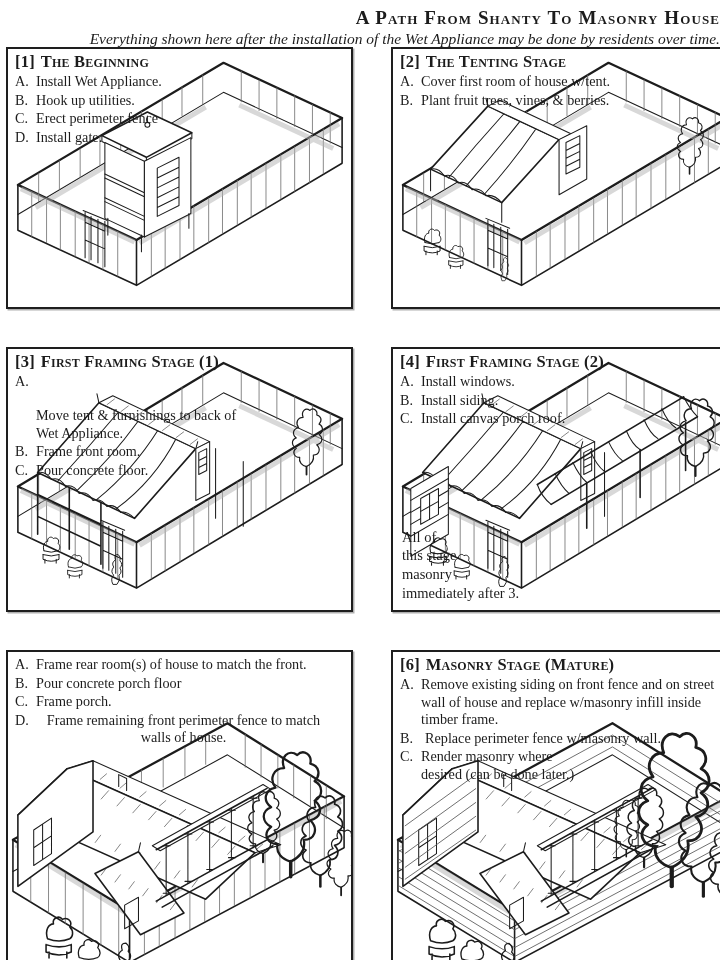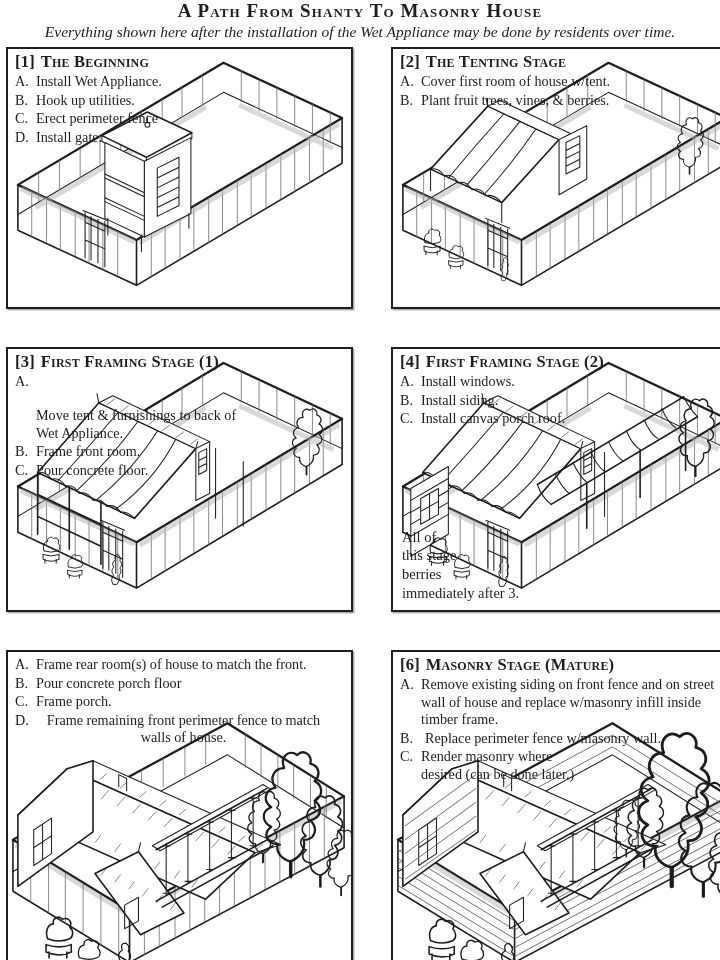--- a/index.html
+++ b/index.html
@@ -1,18 +1,18 @@
 <!DOCTYPE html>
 <html><head>
 <meta charset="utf-8">
 <style>
   html,body{margin:0;padding:0;}
   body{width:720px;height:960px;background:#ffffff;position:relative;
        font-family:"Liberation Serif", serif;color:#1c1c1c;overflow:hidden;}
-  .masthead{position:absolute;top:0;left:0;right:0;text-align:center;}
+  .masthead{position:absolute;top:0;left:0;right:0;text-align:right;padding-top:7px;}
   .page-title{font-size:19px;font-weight:700;font-variant:small-caps;letter-spacing:1.1px;}
   .page-subtitle{font-size:15.5px;font-style:italic;margin-top:1px;}
   .grid{position:absolute;left:6px;top:47px;width:708px;
         display:grid;grid-template-columns:347px 347px;grid-template-rows:262px 265px 352px;
         column-gap:12px;row-gap:9px;gap:38px;}
   .panel{position:relative;border:2px solid #1e1e1e;background:#fff;overflow:hidden;
          box-shadow:1.5px 1.5px 0 rgba(110,110,110,.55);}
   .panel svg{position:absolute;inset:0;width:100%;height:100%;}
   .caption{position:absolute;top:3px;left:7px;right:4px;z-index:2;}
   .hdr{font-size:16.5px;font-weight:700;letter-spacing:.2px;}
@@ -231,21 +231,21 @@
           <span class="tx">Install siding.</span>
         </div>
       <div class="step">
           <span class="lt">C.</span>
           <span class="tx w155">Install canvas porch roof.</span>
         </div>
     </div>
     <div class="note">
       <div>All of</div>
       <div>this stage</div>
-      <div>berries</div>
+      <div>masonry</div>
       <div>immediately after 3.</div>
     </div>
   </div>
 
   <div class="panel">
     <svg viewBox="0 0 347 352" preserveAspectRatio="none">
       <use href="#lot-frame-big"></use>
       <use href="#boards-big"></use>
       <use href="#house56"></use>
       <use href="#tree" transform="translate(258,204) scale(1.25)"></use>

